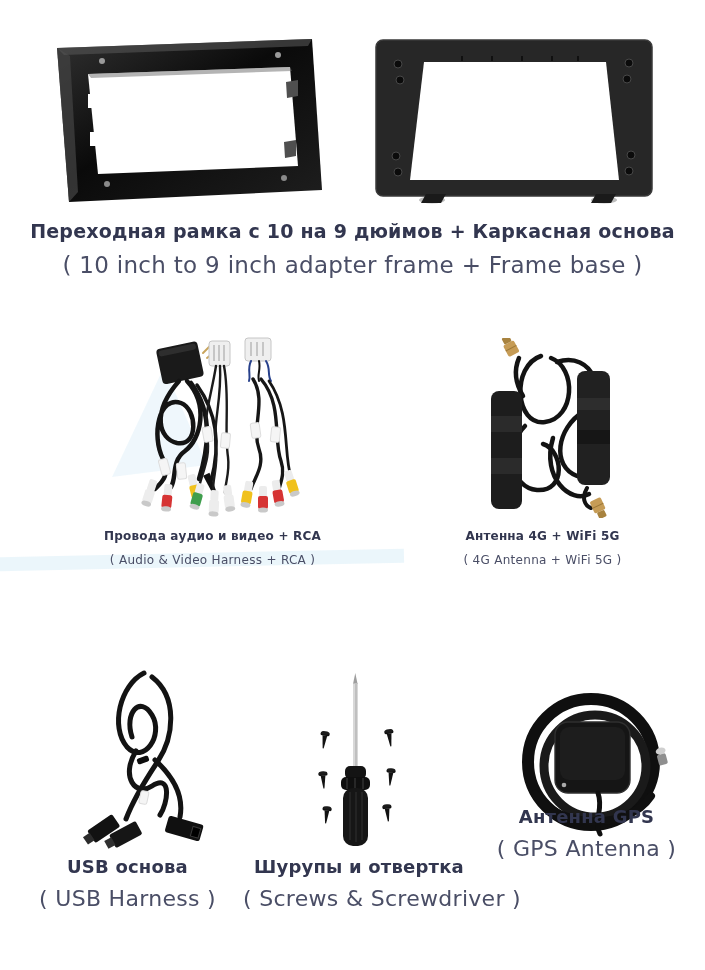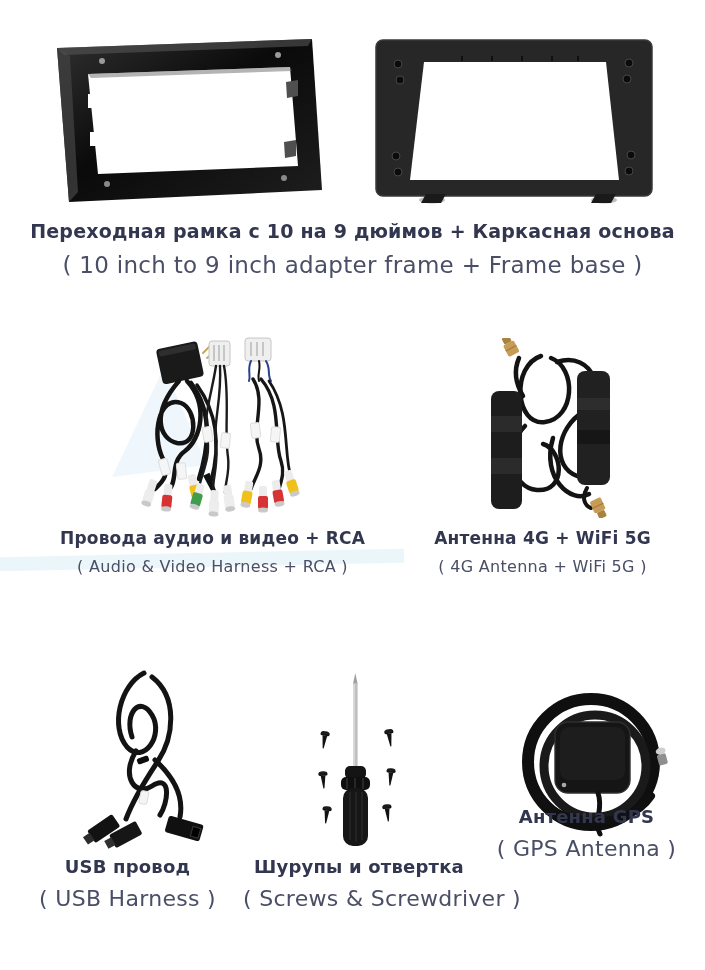--- a/index.html
+++ b/index.html
@@ -11,22 +11,22 @@
   .caption{text-align:center;line-height:1.0;}
   .cap-ru{font-weight:bold;color:#32364f;letter-spacing:.2px;white-space:nowrap;}
   .cap-en{font-weight:normal;color:#4a4e66;letter-spacing:.3px;white-space:nowrap;}
   
   .cap-frames{top:222px;left:0;width:705px;text-align:center;}
   .cap-frames .cap-ru{font-size:19px;}
   .cap-frames .cap-en{font-size:23px;margin-top:13px;}
   
   .cap-harness{top:530px;left:15px;width:395px;}
   .cap-antenna{top:530px;left:400px;width:285px;}
-  .cap-harness .cap-ru,.cap-antenna .cap-ru{font-size:17px;}
-  .cap-harness .cap-en,.cap-antenna .cap-en{font-size:16px;margin-top:12px;}
+  .cap-harness .cap-ru,.cap-antenna .cap-ru{font-size:12px;}
+  .cap-harness .cap-en,.cap-antenna .cap-en{font-size:12px;margin-top:12px;}
   
   .cap-usb{top:858px;left:15px;width:225px;}
   .cap-screws{top:858px;left:243px;width:232px;}
   .cap-gps{top:808px;left:483px;width:207px;}
   .cap-usb .cap-ru,.cap-screws .cap-ru,.cap-gps .cap-ru{font-size:18px;}
   .cap-usb .cap-en,.cap-screws .cap-en,.cap-gps .cap-en{font-size:22px;margin-top:12px;}
   
   .wm-stripe{top:553px;left:-6px;width:410px;height:14px;background:#daeef7;opacity:.55;transform:rotate(-1.2deg);}
   .wm-tri{top:365px;left:112px;width:95px;height:112px;opacity:.55;}
   svg{display:block;}
@@ -316,21 +316,21 @@
     </g>
 
     <rect x="50" y="40" width="75" height="71" rx="13" fill="#151515"></rect>
     <rect x="55" y="45" width="65" height="53" rx="9" fill="#1d1d1d"></rect>
     <rect x="50" y="40" width="75" height="71" rx="13" fill="none" stroke="#2f2f2f" stroke-width="1.4"></rect>
     <circle cx="59" cy="103" r="2.3" fill="#aaaaaa"></circle>
     <path d="M93,111 C99,128 88,138 95,152" fill="none" stroke="#0f0f0f" stroke-width="5" stroke-linecap="round"></path>
   </svg>
 
   <div class="abs caption cap-usb">
-    <div class="cap-ru">USB провод</div>
+    <div class="cap-ru">USB основа</div>
     <div class="cap-en">( USB Harness )</div>
   </div>
 
   <div class="abs caption cap-screws">
     <div class="cap-ru">Шурупы и отвертка</div>
     <div class="cap-en">( Screws &amp; Screwdriver )</div>
   </div>
 
   <div class="abs caption cap-gps">
     <div class="cap-ru">Антенна GPS</div>

